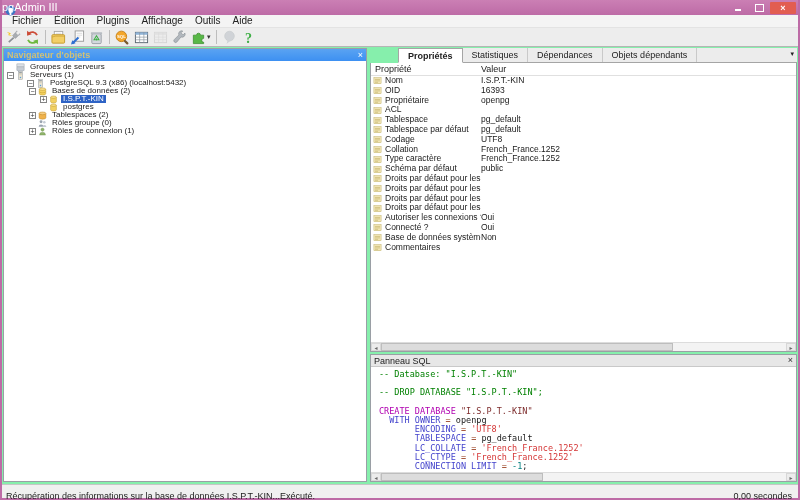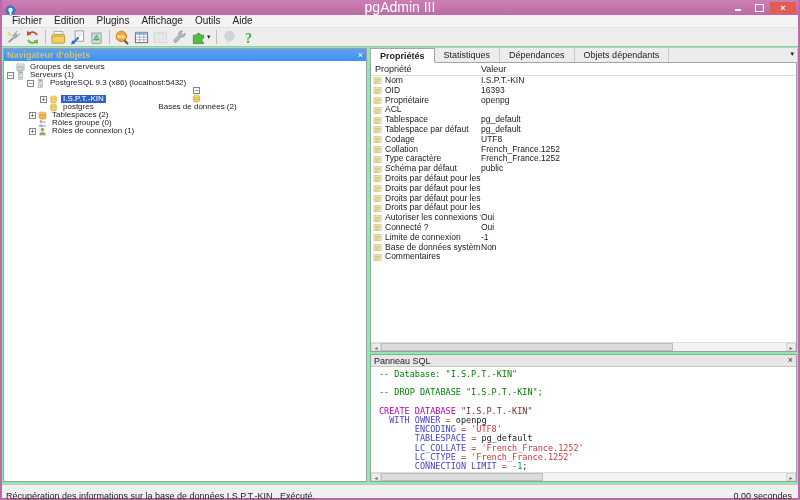--- a/index.html
+++ b/index.html
@@ -4,21 +4,21 @@
 <style>
   * { margin:0; padding:0; box-sizing:border-box; }
   html,body { width:800px; height:500px; overflow:hidden; font-family:"Liberation Sans", sans-serif; background:#9a9a9a; }
   .window { width:800px; height:500px; display:flex; flex-direction:column; background:#f0f0f0;
             border:2px solid var(--titlebar); border-top:none; }
 
   
   .titlebar { height:15px; flex:0 0 15px; background:linear-gradient(#cb7fb4, var(--titlebar));
               display:flex; align-items:center; position:relative; padding:0 2px; }
   .titlebar .app-ic { width:11px; height:11px; margin-left:1px; }
-  .titlebar .title { position:absolute; left:0; right:0; text-align:center; font-size:14px; line-height:15px;
+  .titlebar .title { position:absolute; left:0; right:0; text-align:left; font-size:11px; line-height:15px;
                      color:var(--titlebar-text); }
   .win-controls { margin-left:auto; display:flex; gap:1px; z-index:2; }
   .win-btn { width:20px; height:12px; display:flex; align-items:center; justify-content:center;
              font-size:9px; color:#fff; }
   .win-btn.min::after { content:""; width:6px; height:2px; background:#fff; margin-top:4px; }
   .win-btn.max::after { content:""; width:7px; height:6px; border:1px solid #fff; }
   .win-btn.close { width:26px; background:var(--close-btn); border-radius:1px; font-weight:bold; }
 
   
   .menubar { height:13px; flex:0 0 13px; background:#f4f4f4; display:flex; align-items:center;
@@ -56,21 +56,21 @@
   .tree-ic { width:9px; height:9px; flex:0 0 9px; margin-right:3px; }
   .tree-ic svg { width:100%; height:100%; display:block; }
   .tree-label { padding:0 2px; }
   .tree-label.selected { background:var(--selection); color:var(--selection-text); }
 
   .splitter { width:3px; flex:0 0 3px; }
 
   
   .right-panel { flex:1; display:flex; flex-direction:column; min-width:0; }
   .tabs-row { height:15px; flex:0 0 15px; display:flex; align-items:flex-end; background:#ececec;
-              border-bottom:1px solid #a5a5a5; position:relative; }
+              border-bottom:1px solid #a5a5a5; position:relative;margin-left:28px; }
   .tab { font-size:9px; line-height:14px; padding:0 9px; color:#222; border-right:1px solid #c9c9c9; height:14px; }
   .tab.active { background:#fff; font-weight:bold; border:1px solid #a5a5a5; border-bottom:1px solid #fff;
                 margin-bottom:-1px; height:15px; line-height:15px; }
   .tab-overflow { position:absolute; right:3px; top:2px; font-size:7px; color:#222; }
 
   .props-panel { flex:1; display:flex; flex-direction:column; border:1px solid #9a9fa5; border-top:none;
                  background:#fff; min-height:0; }
   .props-hdr { height:13px; flex:0 0 13px; display:flex; font-size:9px; line-height:13px; color:#222;
                border-bottom:1px solid #e0e0e0; background:#fff; }
   .props-hdr .col1 { width:110px; flex:0 0 110px; padding-left:4px; }
@@ -294,21 +294,21 @@
             <span class="tree-ic">
               <svg viewBox="0 0 10 10">
                 <rect x="2.6" y="0.5" width="4.8" height="9" fill="#e9e3d1" stroke="#8a94a0" stroke-width=".5"></rect>
                 <rect x="3.5" y="1.4" width="3" height="1" fill="#7f8a96"></rect>
                 <rect x="3.5" y="3" width="3" height=".7" fill="#b9b2a0"></rect>
                 <circle cx="5" cy="7.2" r=".8" fill="#5aa0d8"></circle>
               </svg>
             </span>
             <span class="tree-label">PostgreSQL 9.3 (x86) (localhost:5432)</span>
           </div>
-          <div class="tree-row" style="padding-left: 25px; flex-direction: column;">
+          <div class="tree-row" style="padding-left: 25px;">
             <span class="expander">−</span>
             <span class="tree-ic">
               <svg viewBox="0 0 10 10">
                 <path d="M1.4 2.4 v5.2 a3.6 1.4 0 0 0 7.2 0 V2.4" fill="#f2d061" stroke="#b99018" stroke-width=".5"></path>
                 <ellipse cx="5" cy="2.4" rx="3.6" ry="1.4" fill="#f8e08e" stroke="#b99018" stroke-width=".5"></ellipse>
                 <path d="M1.4 5 a3.6 1.4 0 0 0 7.2 0" fill="none" stroke="#b99018" stroke-width=".4"></path>
               </svg>
             </span>
             <span class="tree-label">Bases de données (2)</span>
           </div>
@@ -536,30 +536,20 @@
             </div>
             <div class="prow">
               <span class="p-ic">
                 <svg viewBox="0 0 10 10">
                   <rect x="1" y="1.8" width="8" height="6.8" fill="#f3e6b8" stroke="#b9a95a" stroke-width=".5"></rect>
                   <path d="M2.2 3.8 h5.6 M2.2 5.4 h5.6 M2.2 7 h3.4" stroke="#b9a95a" stroke-width=".6"></path>
                 </svg>
               </span>
               <span class="pname">Connecté ?</span>
               <span class="pval">Oui</span>
-            </div>
-            <div class="prow">
-              <span class="p-ic">
-                <svg viewBox="0 0 10 10">
-                  <rect x="1" y="1.8" width="8" height="6.8" fill="#f3e6b8" stroke="#b9a95a" stroke-width=".5"></rect>
-                  <path d="M2.2 3.8 h5.6 M2.2 5.4 h5.6 M2.2 7 h3.4" stroke="#b9a95a" stroke-width=".6"></path>
-                </svg>
-              </span>
-              <span class="pname">Limite de connexion</span>
-              <span class="pval">-1</span>
             </div>
             <div class="prow">
               <span class="p-ic">
                 <svg viewBox="0 0 10 10">
                   <rect x="1" y="1.8" width="8" height="6.8" fill="#f3e6b8" stroke="#b9a95a" stroke-width=".5"></rect>
                   <path d="M2.2 3.8 h5.6 M2.2 5.4 h5.6 M2.2 7 h3.4" stroke="#b9a95a" stroke-width=".6"></path>
                 </svg>
               </span>
               <span class="pname">Base de données système ?</span>
               <span class="pval">Non</span>

